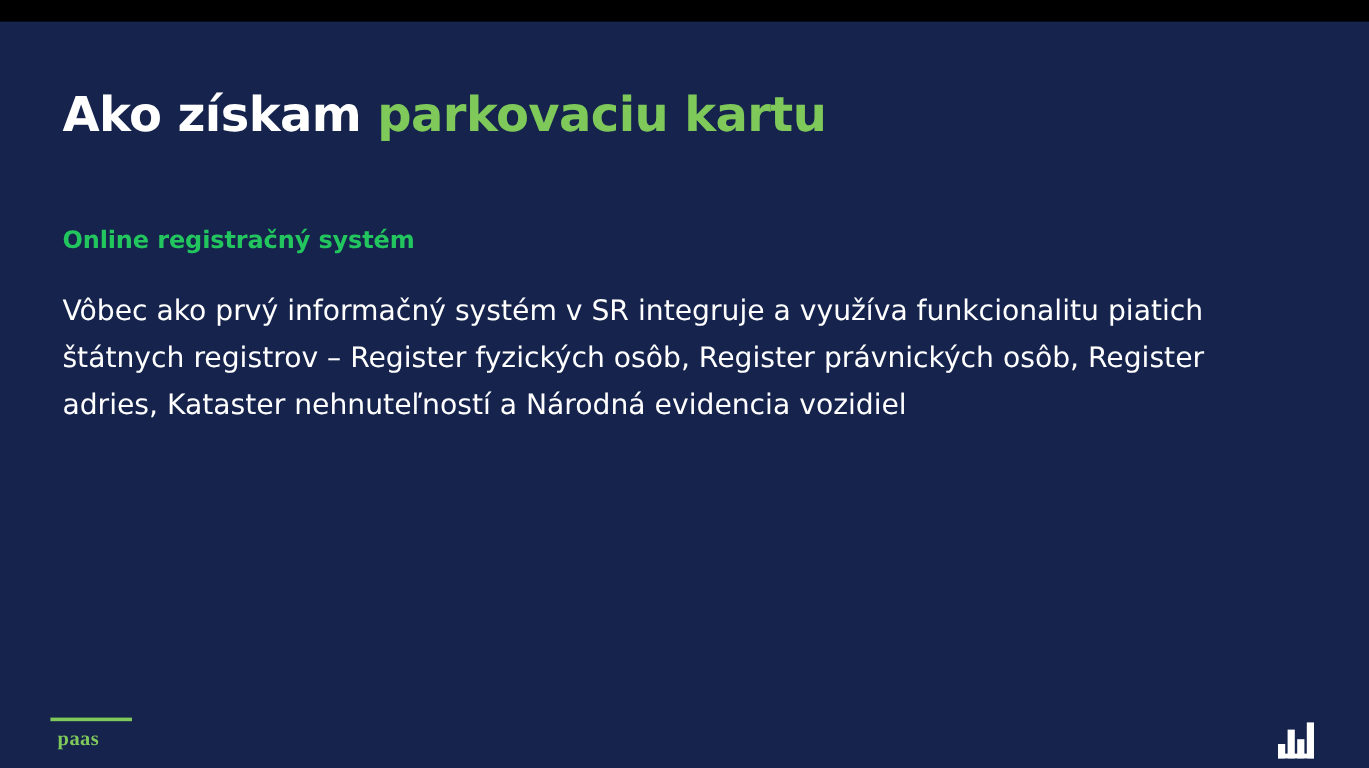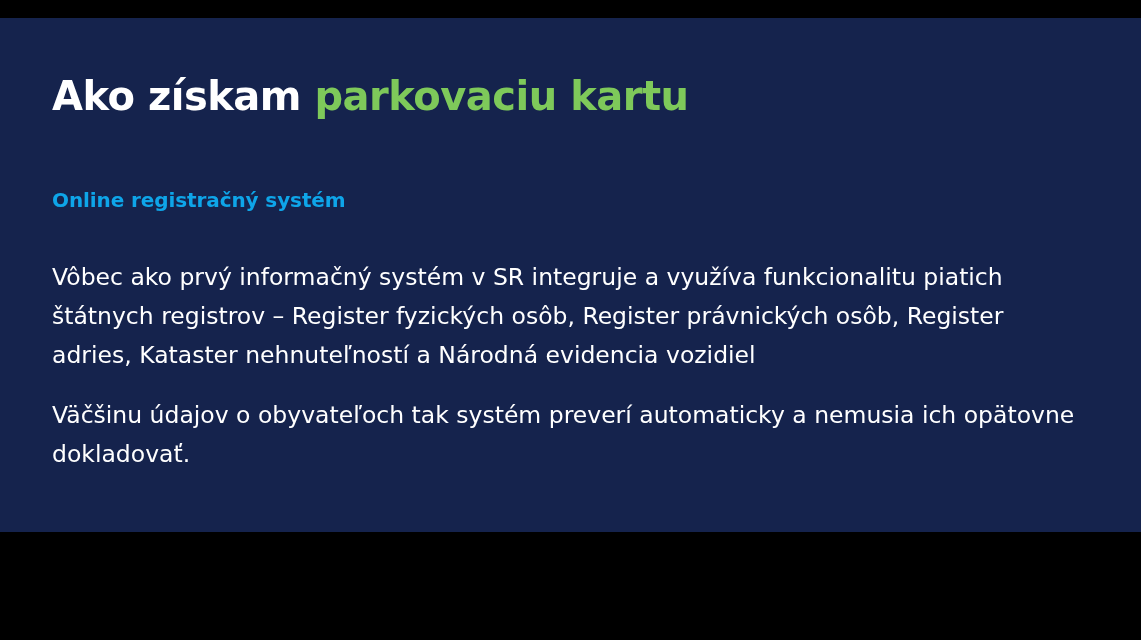--- a/index.html
+++ b/index.html
@@ -11,21 +11,21 @@
     width: 1141px;
     height: 640px;
     overflow: hidden;
     font-family: "DejaVu Sans", sans-serif;
   }
   .slide {
     position: absolute;
     left: 0;
     top: 18px;
     width: 1141px;
-    height: 514px;
+    height: 622px;
     background: #15234d;
     overflow: hidden;
   }
   .title {
     position: absolute;
     left: 52px;
     top: 55px;
     font-size: 40px;
     font-weight: bold;
     letter-spacing: -0.5px;
@@ -33,32 +33,31 @@
     white-space: nowrap;
   }
   .title .part-white { color: #ffffff; }
   .title .part-green { color: #7ec95a; }
   .subtitle {
     position: absolute;
     left: 52px;
     top: 170px;
     font-size: 20px;
     font-weight: bold;
-    color: #0ea5e9;
+    color: #22c55e;
     letter-spacing: -0.1px;
   }
   .para {
     position: absolute;
     left: 52px;
     width: 1035px;
     color: #ffffff;
     font-size: 23.5px;
     line-height: 39px;
     font-weight: 400;
-    margin-top: 18px;
   }
   .para-1 { top: 222px; }
   .para-2 { top: 360px; }
   .logo-paas {
     position: absolute;
     left: 42px;
     top: 580px;
     width: 68px;
     font-family: Liberation Serif, serif;
   }
@@ -94,21 +93,20 @@
 <div class="slide">
 
   <div class="title">
     <span class="part-white">Ako získam </span><span class="part-green">parkovaciu kartu</span>
   </div>
 
   <div class="subtitle">Online registračný systém</div>
 
   <div class="para para-1">Vôbec ako prvý informačný systém v SR integruje a využíva funkcionalitu piatich štátnych registrov – Register fyzických osôb, Register právnických osôb, Register adries, Kataster nehnuteľností a Národná evidencia vozidiel</div>
 
-  <div class="para para-2">Väčšinu údajov o obyvateľoch tak systém preverí automaticky a nemusia ich opätovne dokladovať.</div>
 
   <div class="logo-paas">
     <div class="bar"></div>
     <div class="text">paas</div>
   </div>
 
   <div class="logo-mark">
     <div class="col" style="left:0px;  width:6px; height:12px;"></div>
     <div class="col" style="left:8px;  width:6px; height:24px;"></div>
     <div class="col" style="left:16px; width:6px; height:16px;"></div>

